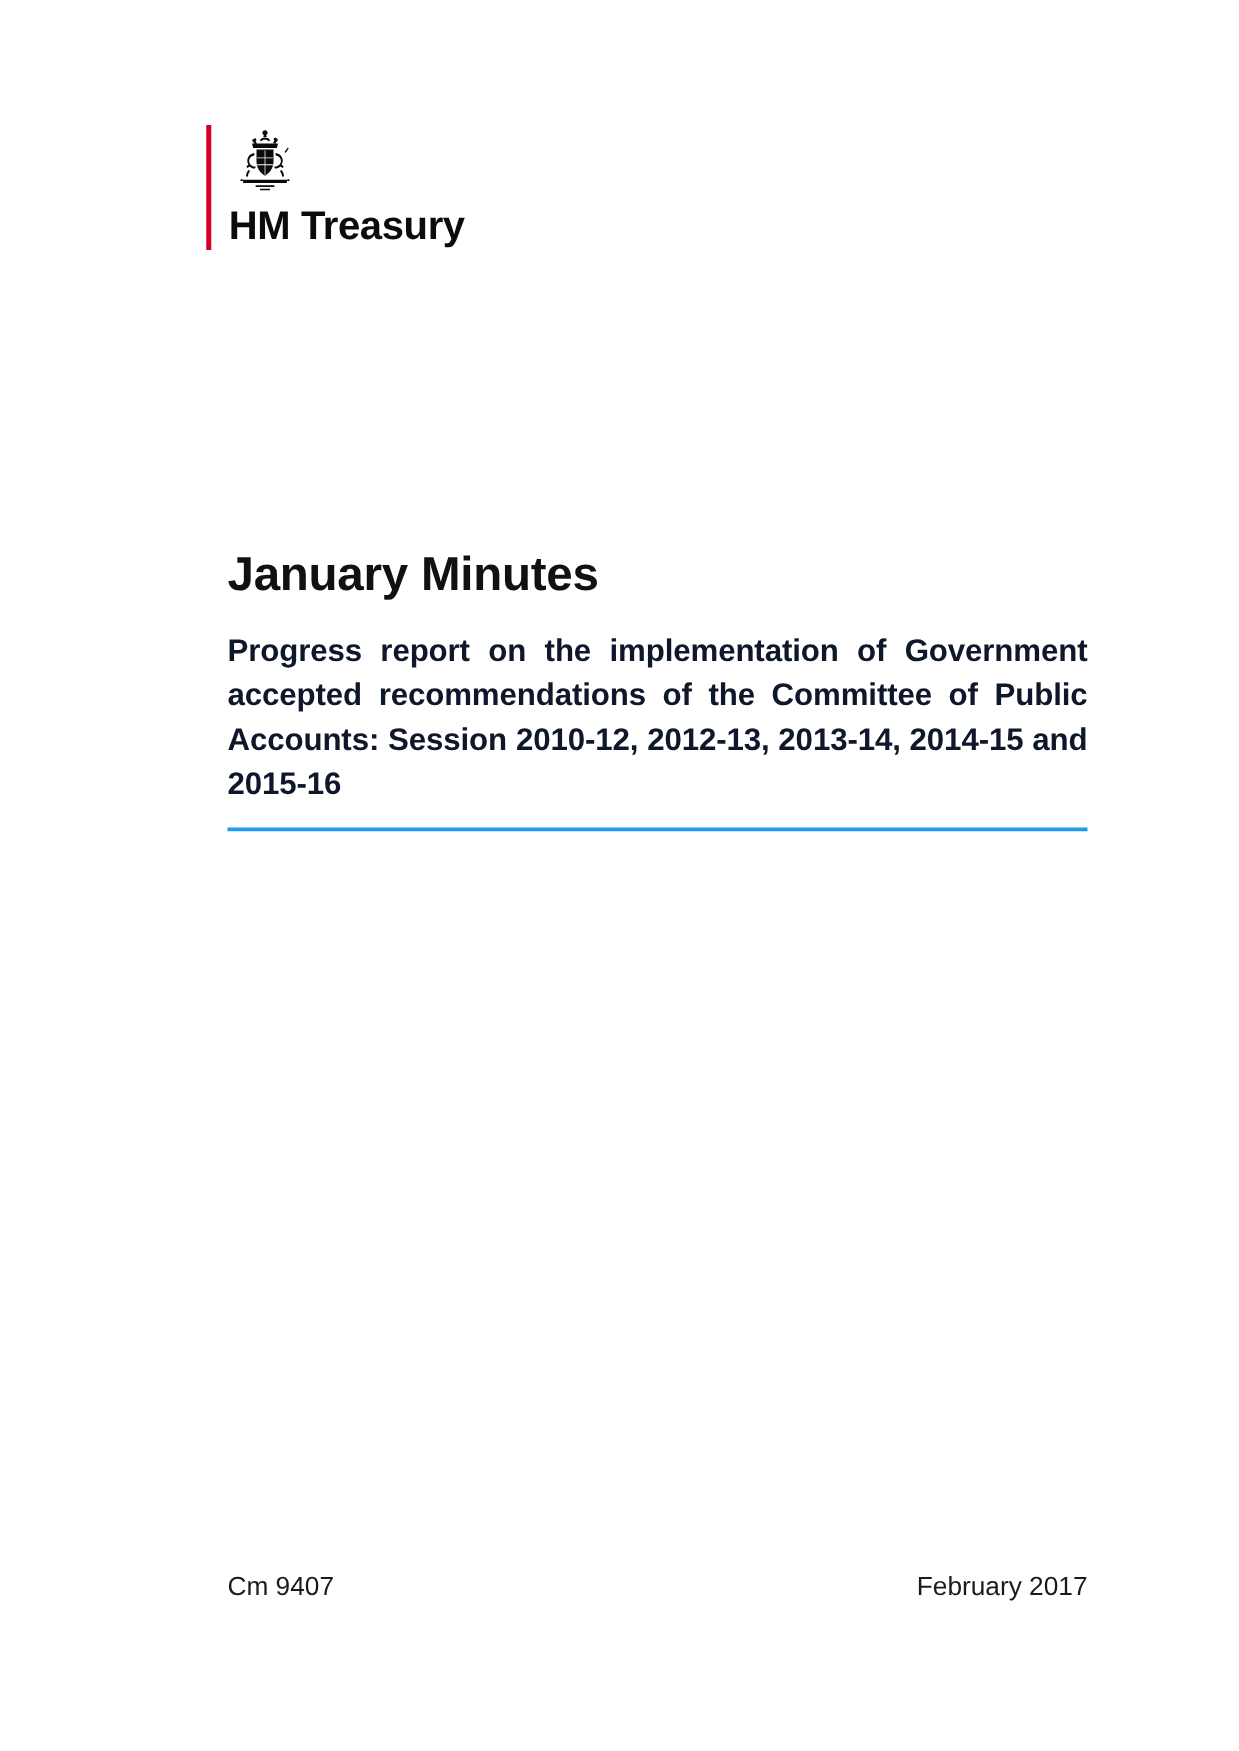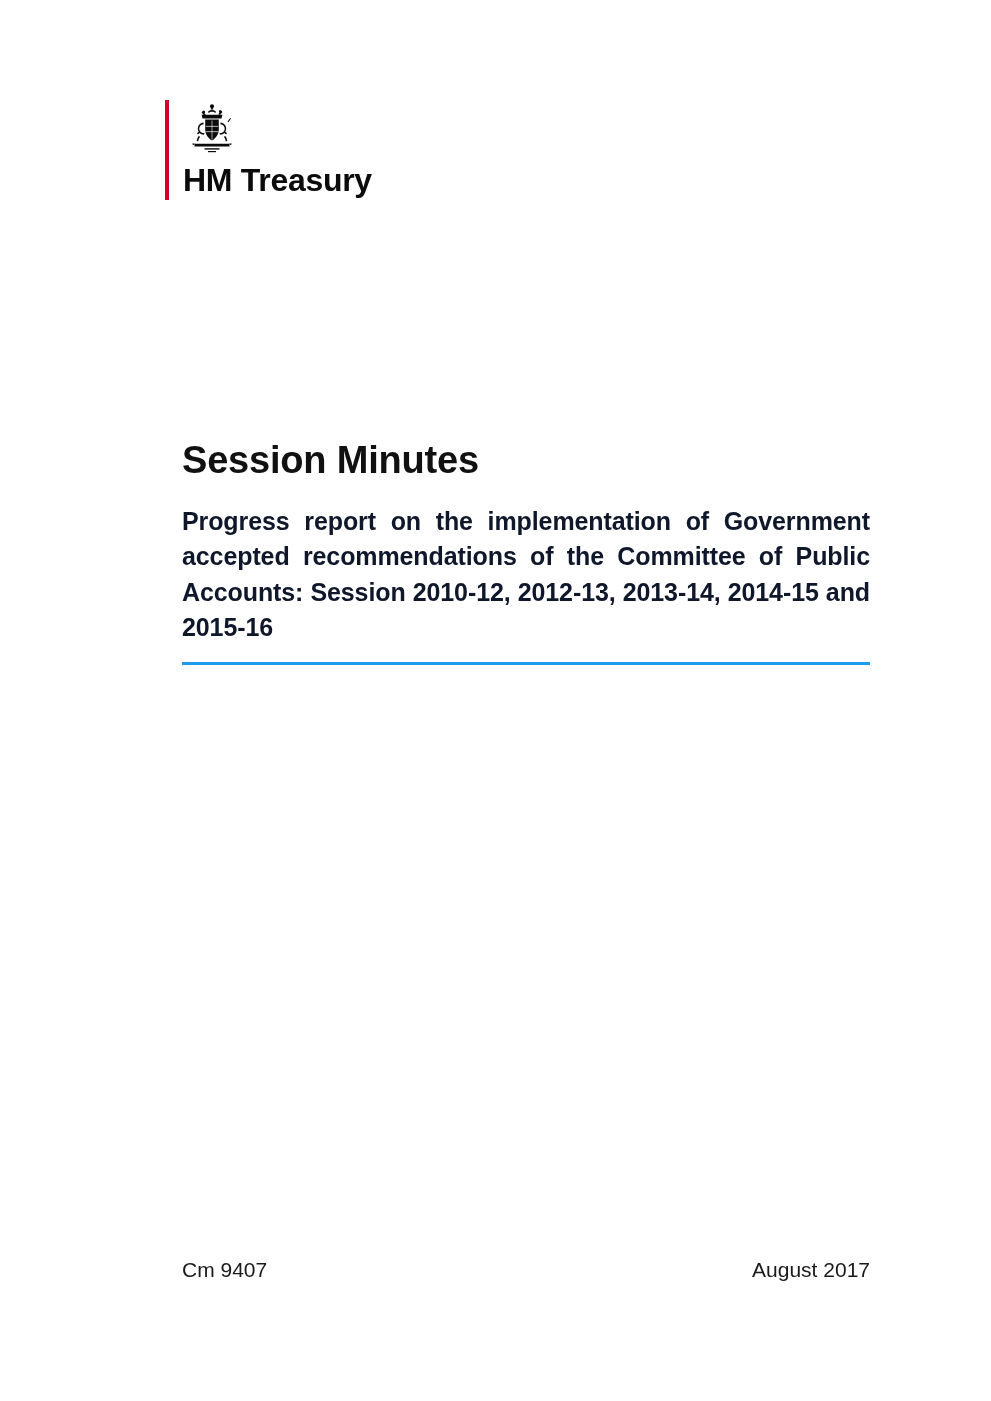--- a/index.html
+++ b/index.html
@@ -157,23 +157,23 @@
             <path d="M21.5 46.2h15v1.4h-15z"></path>
             <path d="M25 49h8v1.2h-8z"></path>
           </g>
         </svg>
         <div class="logo-text">HM Treasury</div>
       </div>
     </div>
   </div>
 
   <div class="title-area">
-    <h1 class="doc-title">Session Minutes</h1>
+    <h1 class="doc-title">January Minutes</h1>
     <p class="doc-subtitle">Progress report on the implementation of Government accepted recommendations of the Committee of Public Accounts: Session 2010-12, 2012-13, 2013-14, 2014-15 and 2015-16</p>
     <div class="title-rule"></div>
   </div>
 
   <div class="footer">
     <span class="left">Cm 9407</span>
-    <span class="right">August 2017</span>
+    <span class="right">February 2017</span>
   </div>
 
 </div>
 
 </body></html>

